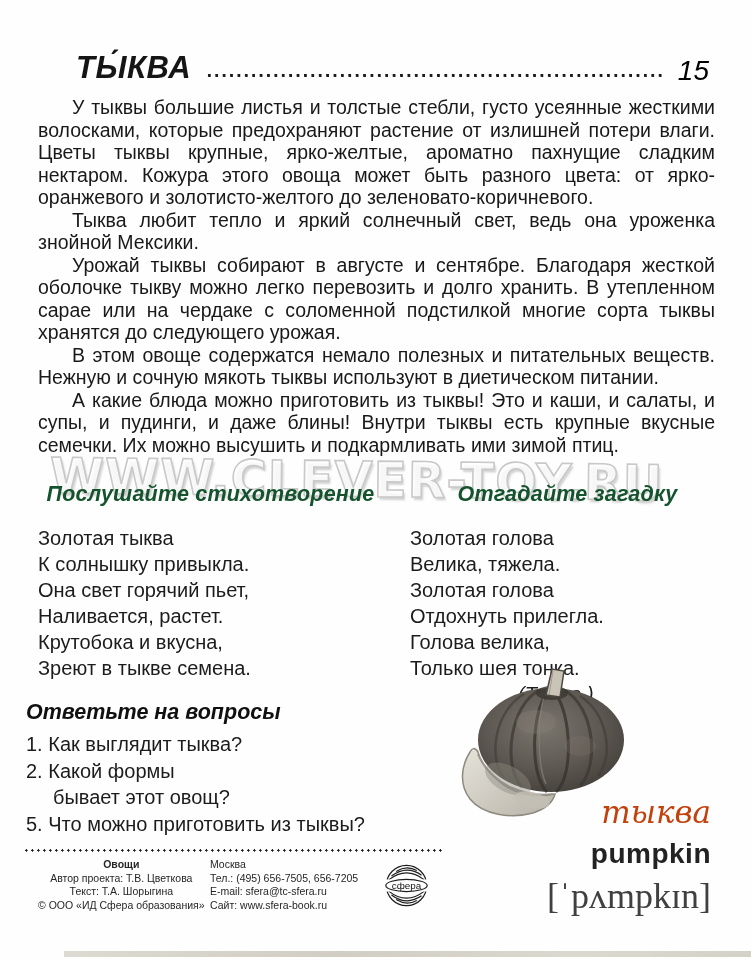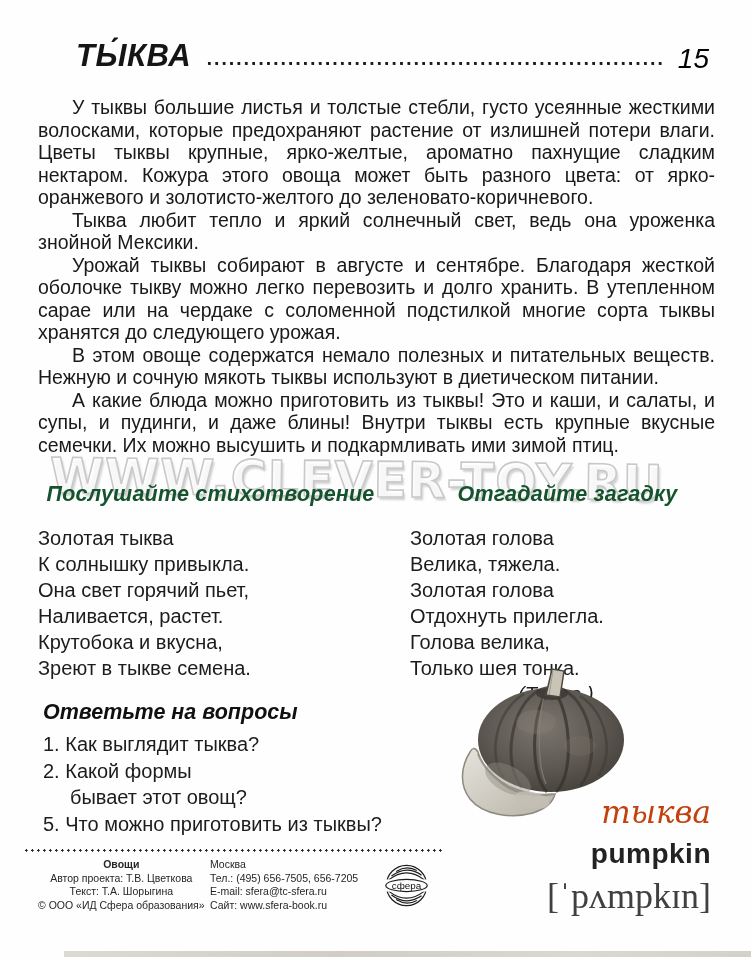--- a/index.html
+++ b/index.html
@@ -2,21 +2,21 @@
 <html><head>
 <meta charset="utf-8">
 <style>
   html,body { margin:0; padding:0; background:#ffffff; }
   .page {
     position:relative; width:751px; height:960px; overflow:hidden;
     background:#fefefe; color:#1c1c1c;
     font-family:"Liberation Sans", sans-serif;
   }
   
-  .header { position:absolute; left:76px; right:42px; top:40px; display:flex; align-items:flex-end; z-index:2;text-align:right; }
+  .header { position:absolute; left:76px; right:42px; top:52px; display:flex; align-items:flex-end; z-index:2;text-align:right; }
   .title { margin:0; font-size:31px; font-weight:bold; font-style:italic; letter-spacing:0.5px; line-height:1.05; color:#151515; }
   .leader { flex:1; height:5px; margin:0 14px 7px 16px;
     background-image:radial-gradient(circle at 2.4px 2.4px, #1b1b1b 1.45px, rgba(0,0,0,0) 1.75px);
     background-size:7.4px 5px; background-repeat:repeat-x; }
   .pagenum { font-size:28px; font-style:italic; line-height:1; color:#000000; }
 
   
   .article { position:absolute; left:38px; top:96px; width:677px; z-index:2;
     font-size:19.5px; line-height:22.5px; text-align:justify; color:#191919; }
   .article p { margin:0; text-indent:34px; }
@@ -31,21 +31,21 @@
 
   
   .col { position:absolute; top:482px; z-index:2; }
   .poem { left:38px; width:345px; }
   .riddle { left:410px; width:315px; }
   .col h2 { margin:0 0 18px 0; font-size:21.5px; font-weight:bold; font-style:italic; letter-spacing:0.2px; color:#14532d;text-align:center; }
   .col .line { font-size:20px; line-height:26px; }
   .answer { font-size:20px; font-style:italic; line-height:27px; padding-left:108px; }
 
   
-  .questions { position:absolute; left:43px; top:700px; width:430px; z-index:2; }
+  .questions { position:absolute; left:26px; top:700px; width:430px; z-index:2; }
   .questions h2 { margin:0 0 6px 0; font-size:21.5px; font-weight:bold; font-style:italic; color:#101010; }
   .q { font-size:20px; line-height:26.5px; }
   .q-cont { padding-left:27px; }
 
   
   .pumpkin { position:absolute; left:448px; top:666px; width:185px; height:165px; z-index:2; }
 
   
   .vocab { position:absolute; right:40px; top:794px; text-align:right; z-index:2; }
   .vocab-ru { font-family:"DejaVu Serif", serif; font-style:italic; font-size:31px; line-height:37px; color:#c2410c; }

